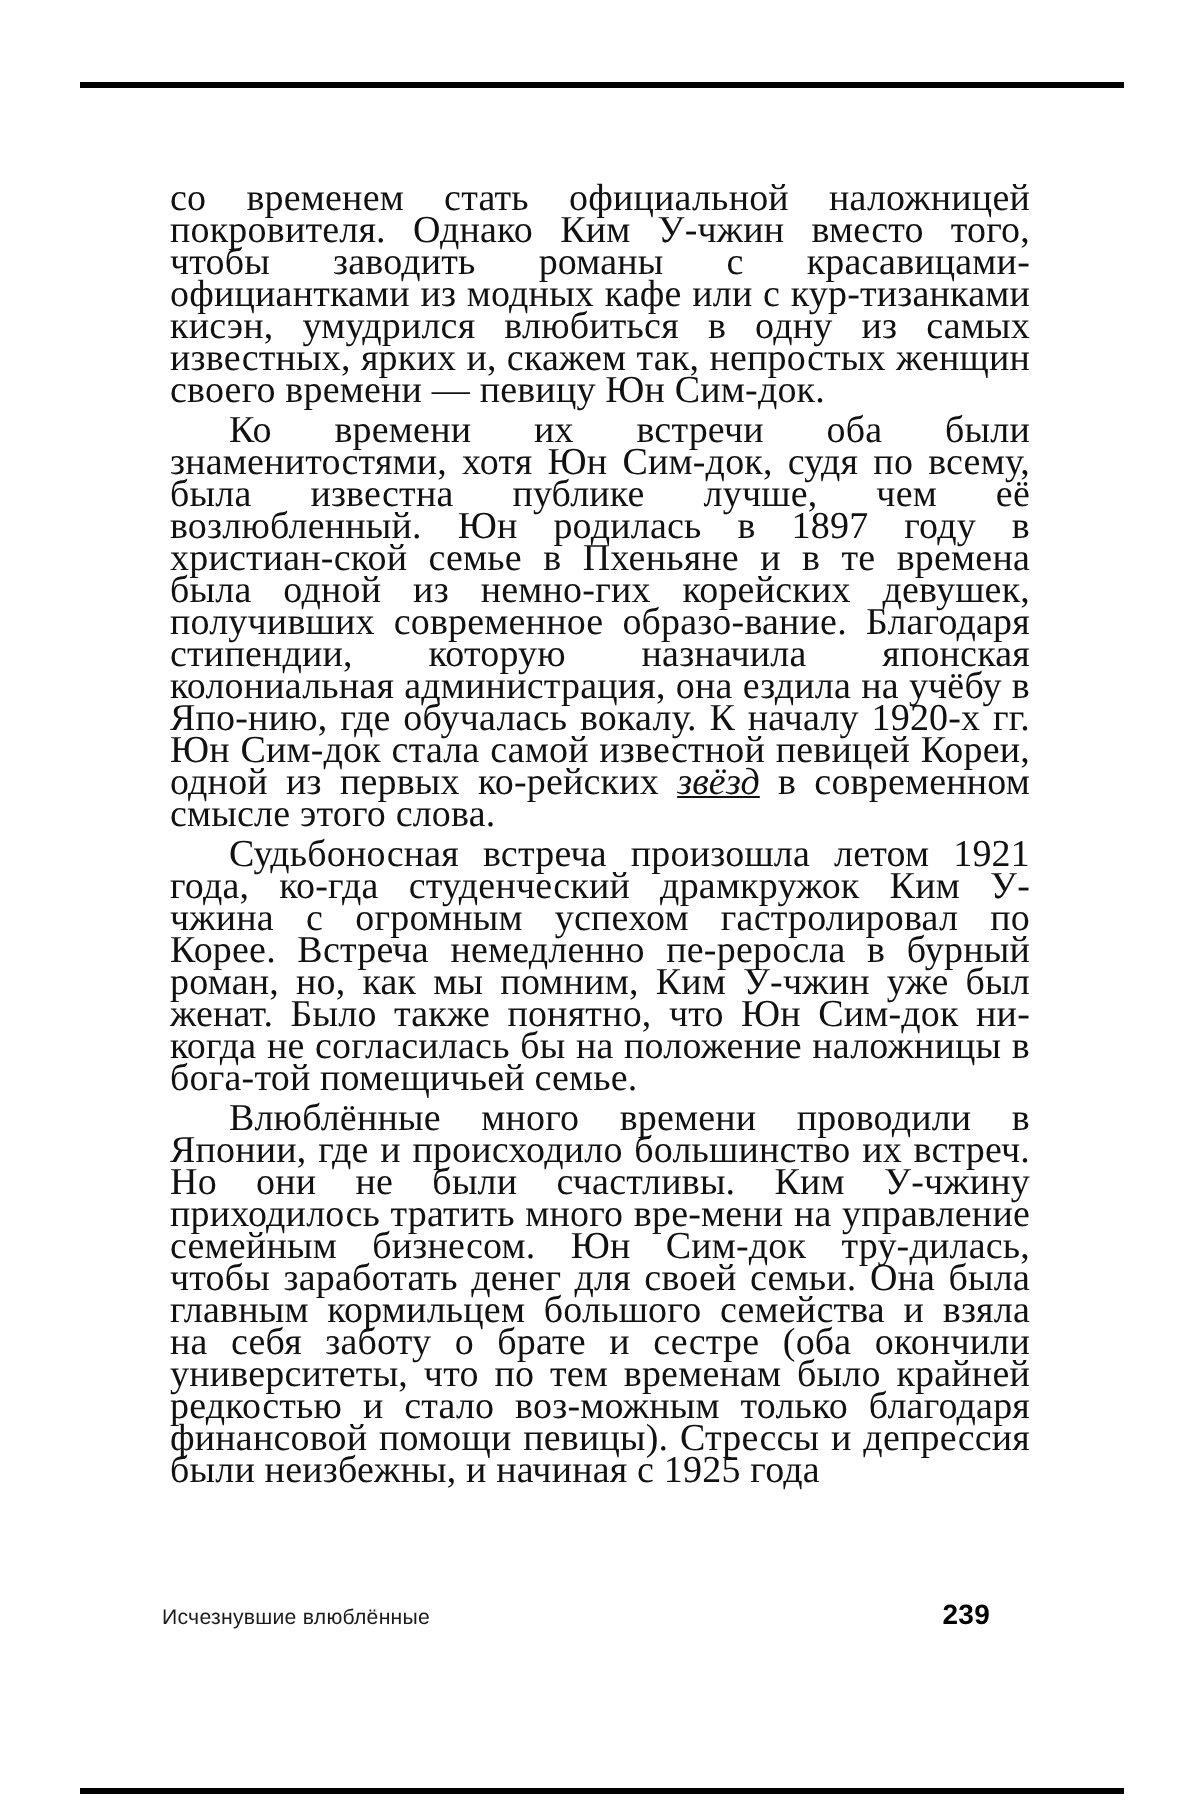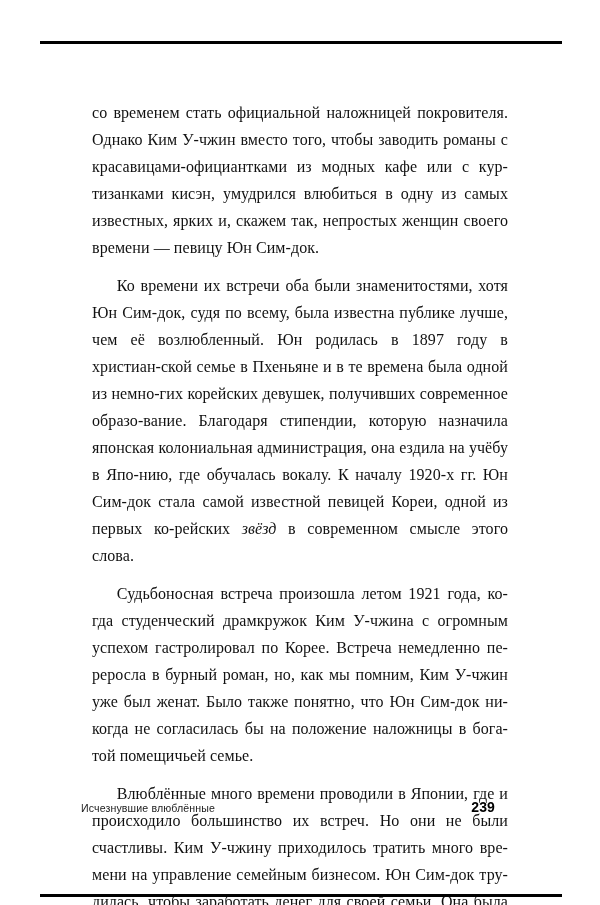--- a/index.html
+++ b/index.html
@@ -37,34 +37,35 @@
 
   
   .text-column {
     position: absolute;
     left: 81px;
     top: 88px;
     width: 438px;
   }
 
   .para {
-    margin: 11px;
+    margin: 4px;
     text-align: justify;
     text-justify: inter-word;
-    font-size: 16px;
-    line-height: 27px;
+    font-size: 19px;
+    line-height: 16px;
     letter-spacing: 0.005em;
     hyphens: manual;
     -webkit-hyphens: manual;
   }
   .para + .para {
     text-indent: 1.55em;
   }
   .para .it {
     font-style: italic;
+    text-decoration: underline;
   }
 
   
   .footer {
     position: absolute;
     left: 81px;
     top: 799px;
     width: 414px;
     display: flex;
     align-items: baseline;

